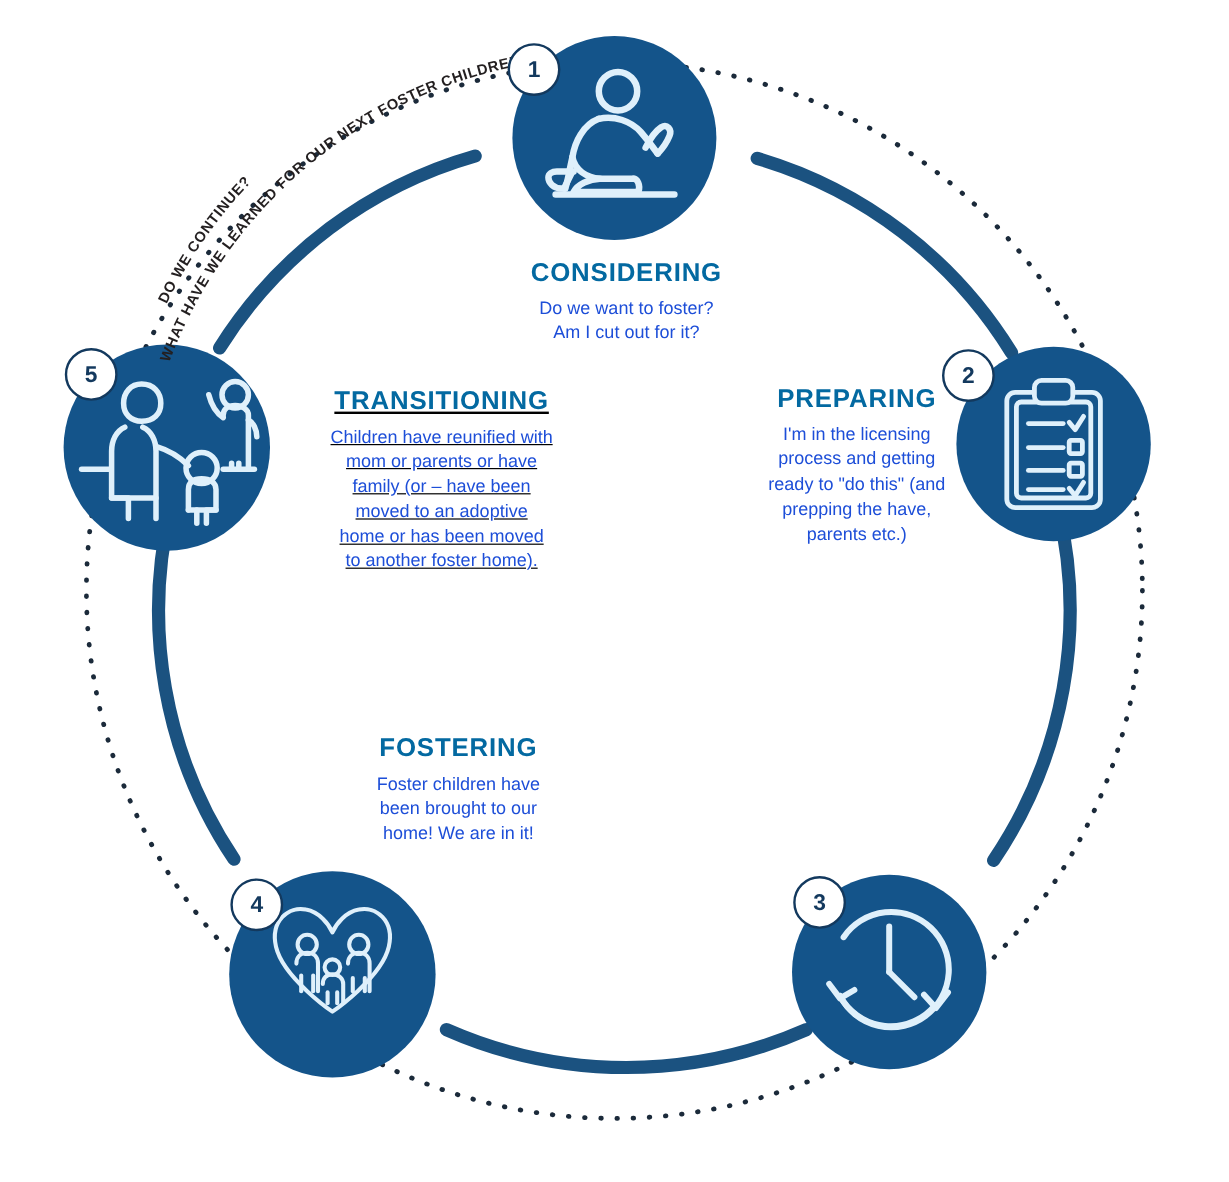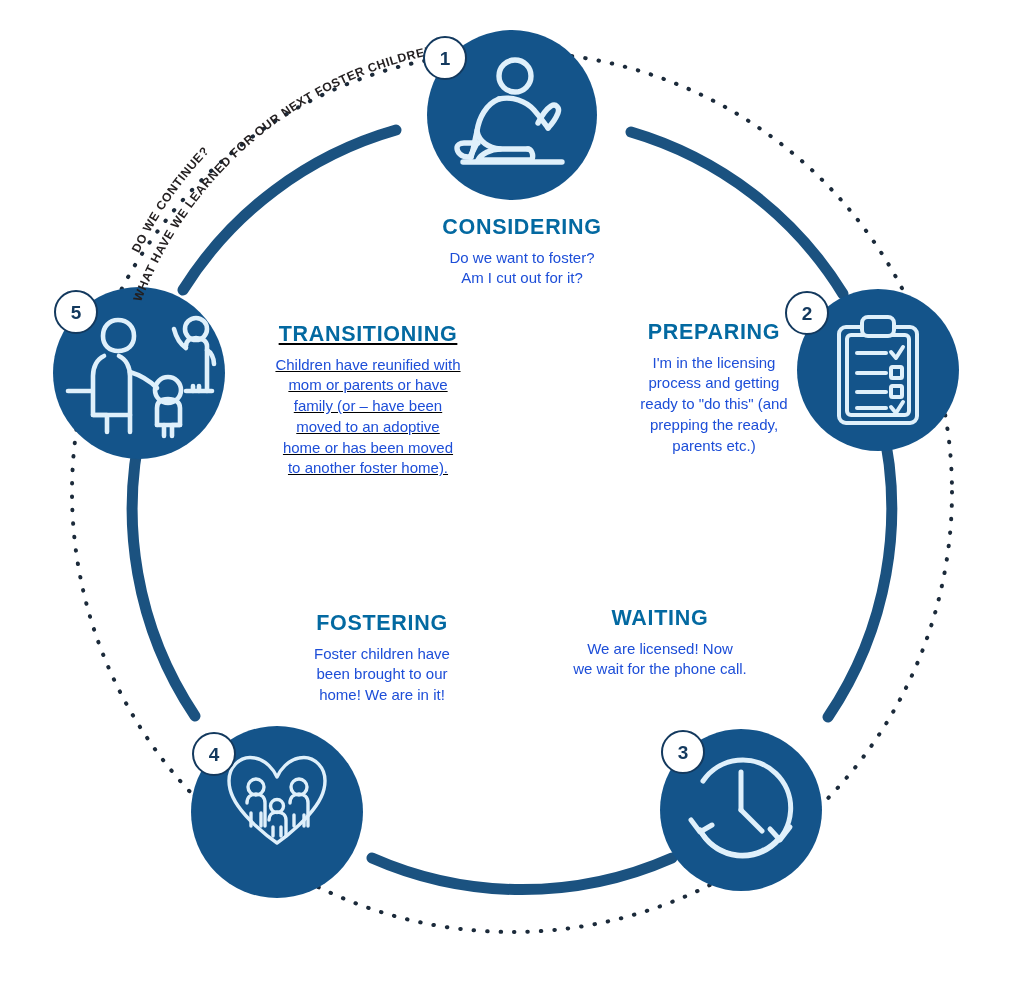--- a/index.html
+++ b/index.html
@@ -216,32 +216,25 @@
         <div>Am I cut out for it?</div>
       </div>
   </div>
 
   <div class="block" id="blk-preparing">
     <div class="title">PREPARING</div>
     <div class="body">
         <div>I'm in the licensing</div>
         <div>process and getting</div>
         <div>ready to "do this" (and</div>
-        <div>prepping the ready,</div>
+        <div>prepping the have,</div>
         <div>parents etc.)</div>
       </div>
   </div>
 
-  <div class="block" id="blk-waiting">
-    <div class="title">WAITING</div>
-    <div class="body">
-        <div>We are licensed! Now</div>
-        <div>we wait for the phone call.</div>
-      </div>
-  </div>
 
   <div class="block" id="blk-fostering">
     <div class="title">FOSTERING</div>
     <div class="body">
         <div>Foster children have</div>
         <div>been brought to our</div>
         <div>home! We are in it!</div>
       </div>
   </div>
 

